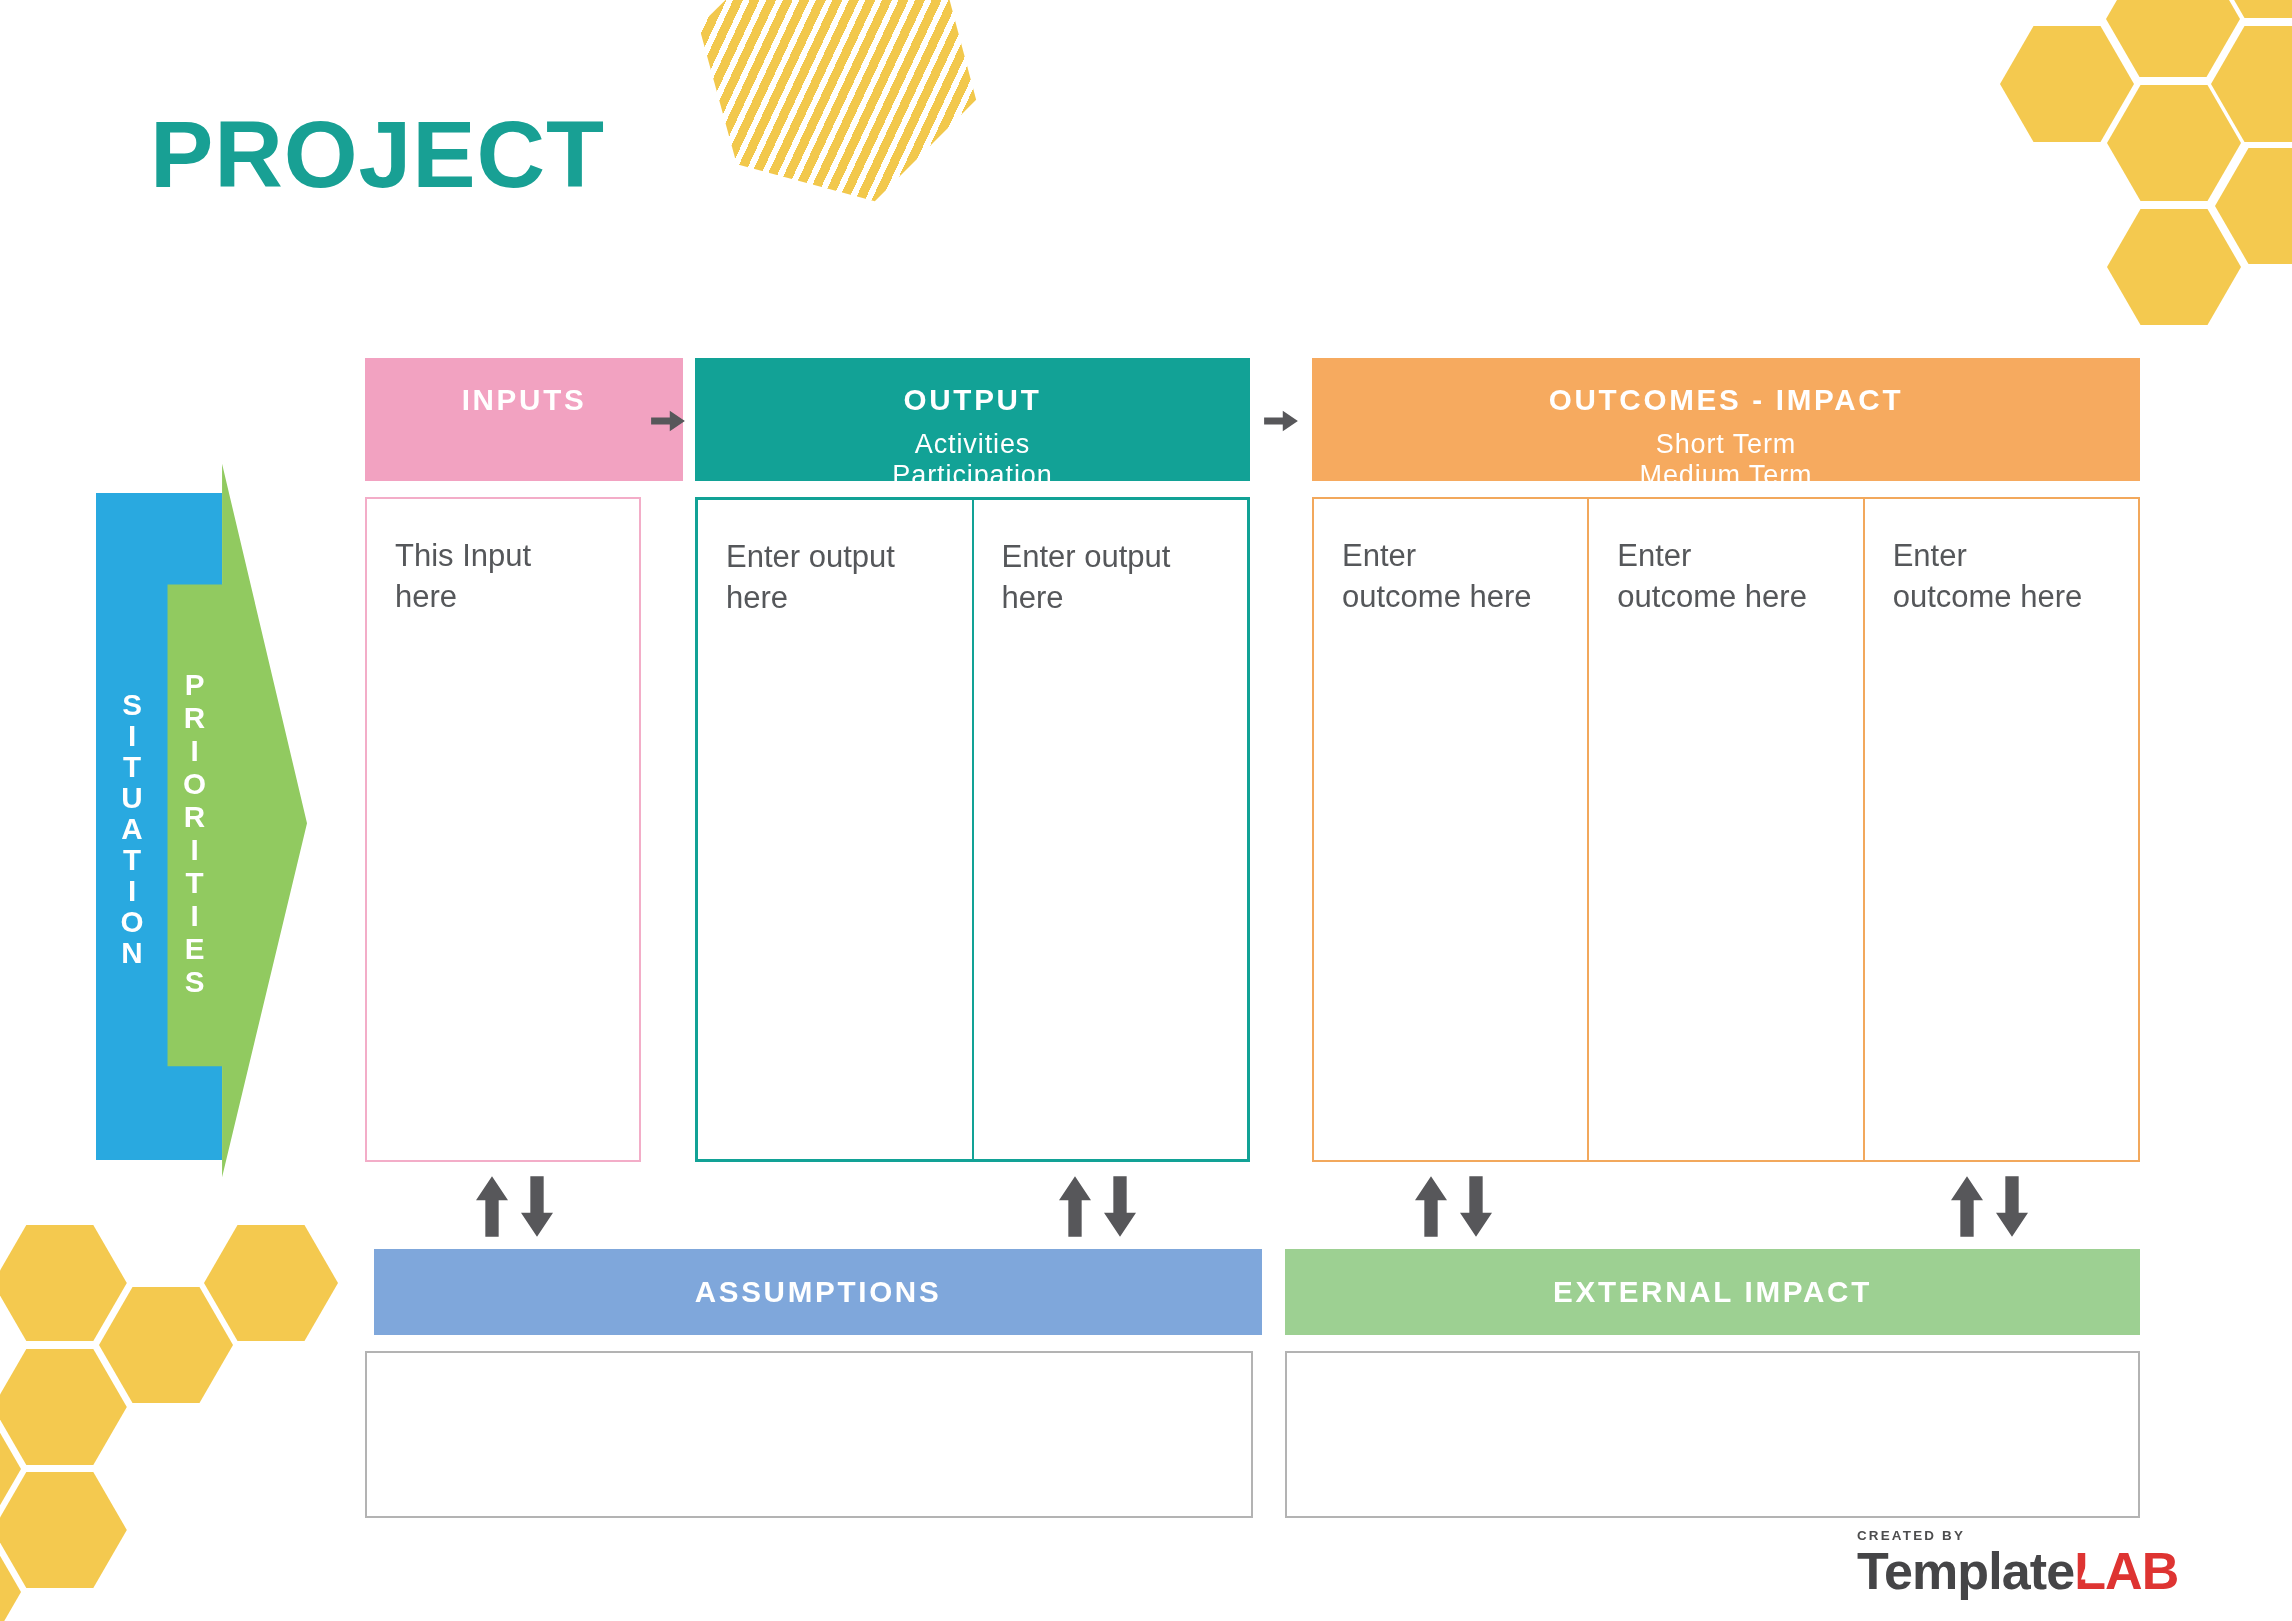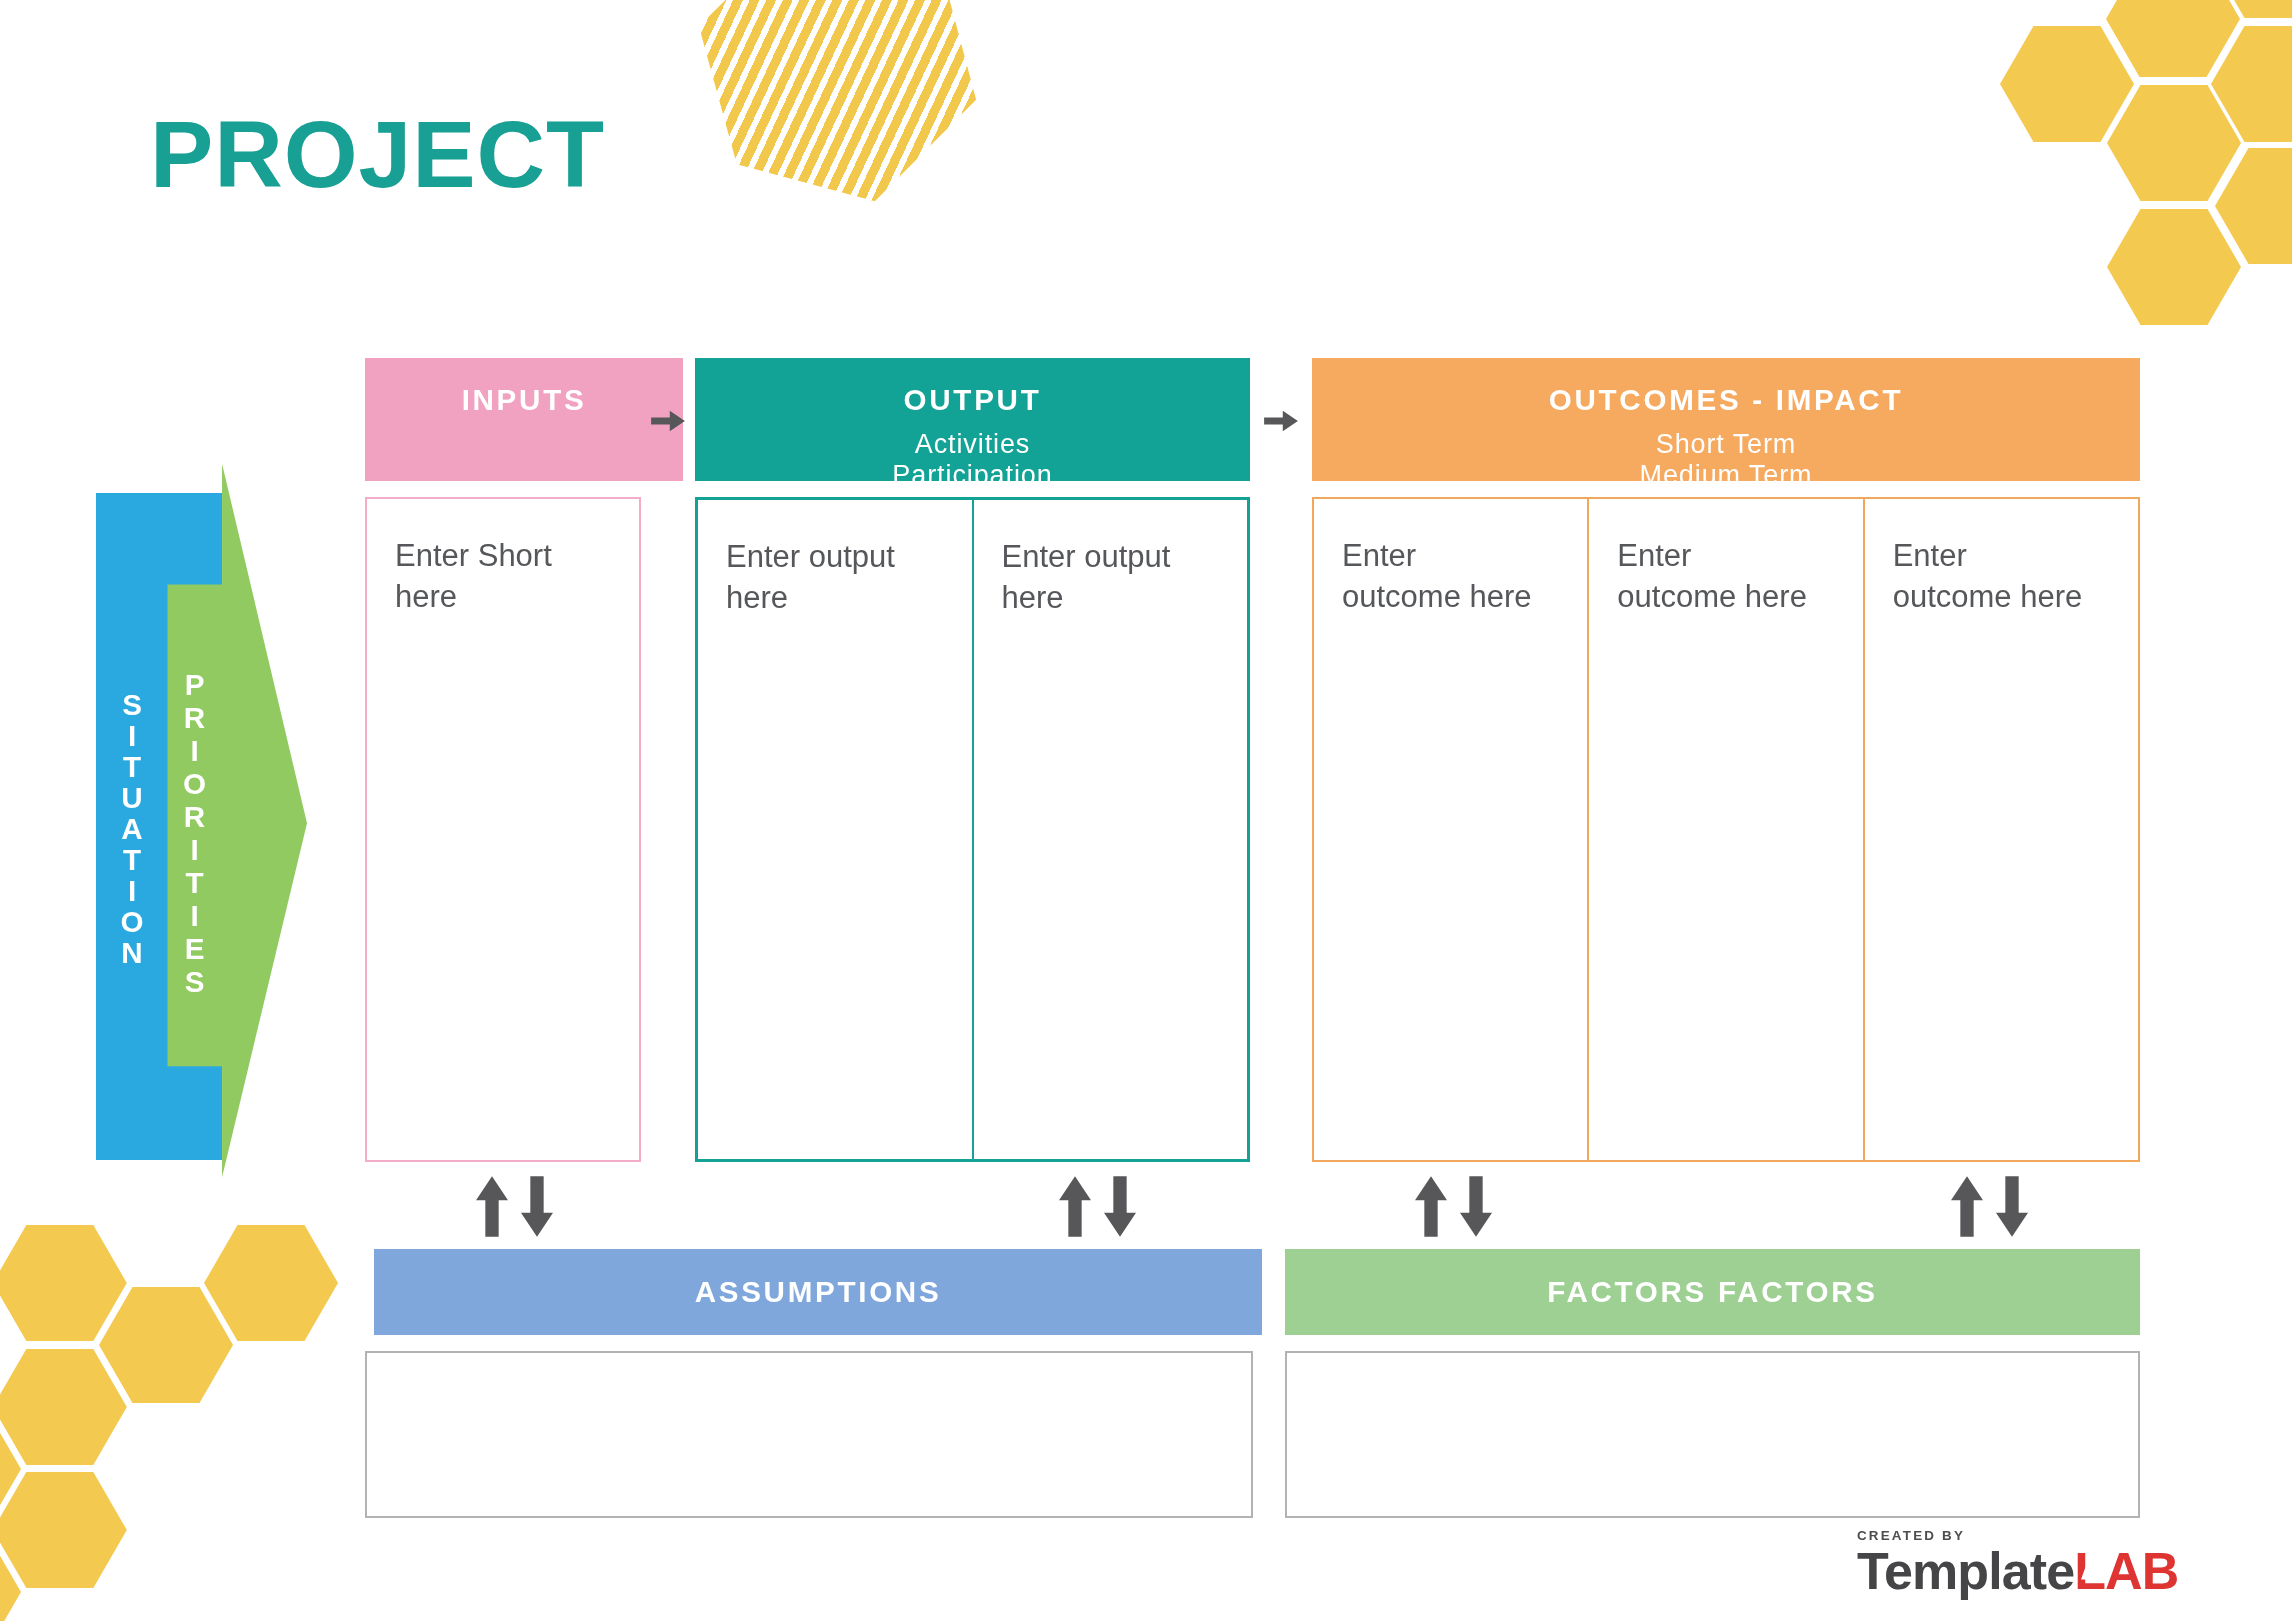--- a/index.html
+++ b/index.html
@@ -147,21 +147,21 @@
     <div class="hdr-line1">OUTCOMES - IMPACT</div>
     <div class="hdr-line2">
       <span>Short Term</span>
       <span>Medium Term</span>
       <span>Long Term</span>
     </div>
   </div>
 
   <div class="big-box input-box">
     <div class="col">
-      <div class="ph">Enter Short
+      <div class="ph">This Input
 here</div>
     </div>
   </div>
 
   <div class="big-box output-box">
     <div class="col">
       <div class="ph">Enter output
 here</div>
     </div>
     <div class="col">
@@ -217,21 +217,21 @@
         <svg width="32" height="61" viewBox="0 0 36 68">
           <polygon points="10.5,0 25.5,0 25.5,41 36,41 18,68 0,41 10.5,41" fill="#57575A"></polygon>
         </svg>
       </div>
     </div>
 
   <div class="bbar assumptions-bar">
     <span>ASSUMPTIONS</span>
   </div>
   <div class="bbar external-bar">
-    <span>FACTORS FACTORS</span>
+    <span>EXTERNAL IMPACT</span>
   </div>
 
   <div class="bbox assumptions-box"></div>
   <div class="bbox external-box"></div>
 
   <div class="logo">
     <div class="created-by">CREATED BY</div>
     <div class="brand">
       <span class="brand-p1">Template</span><span class="brand-p2">LAB</span>
     </div>

